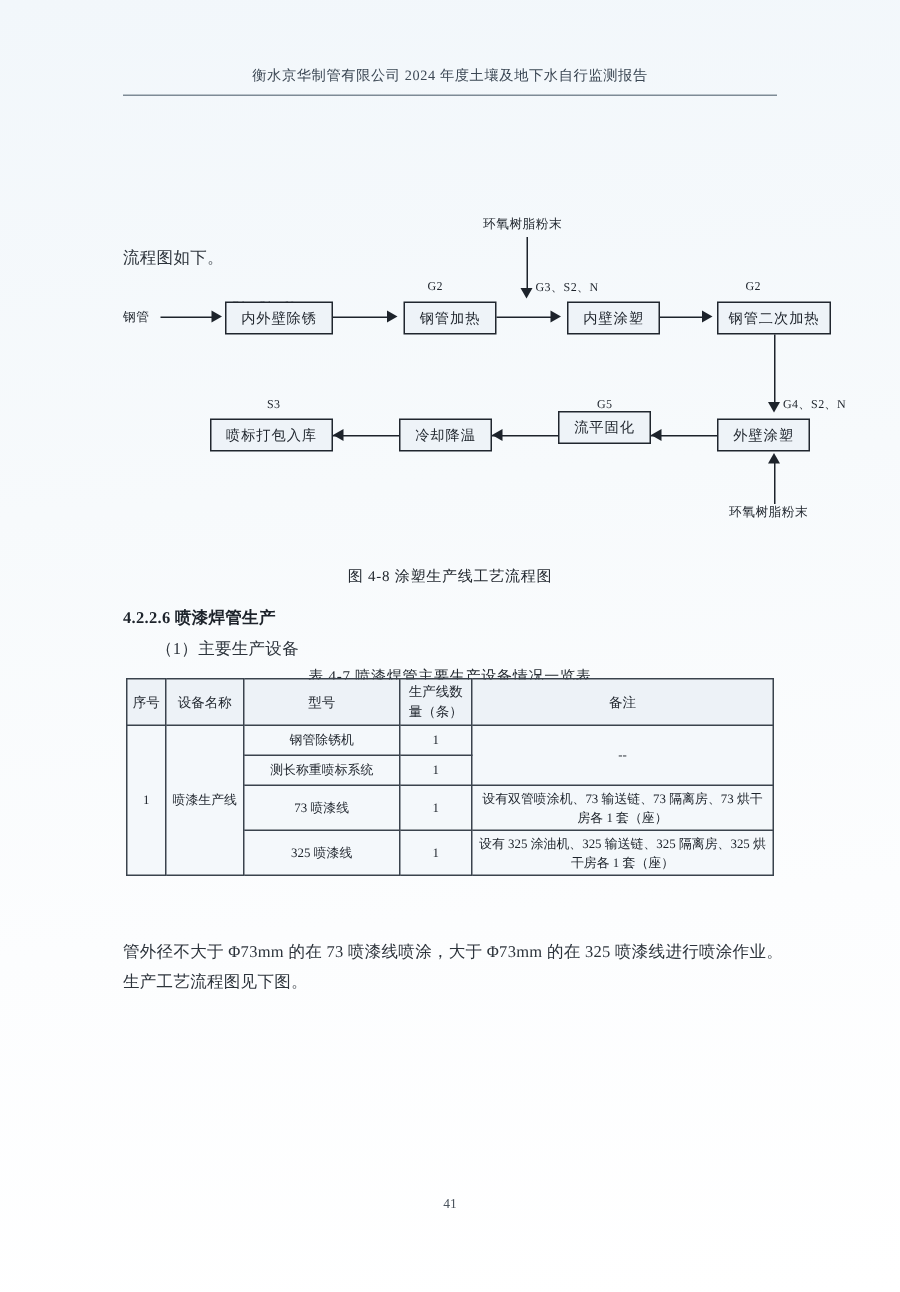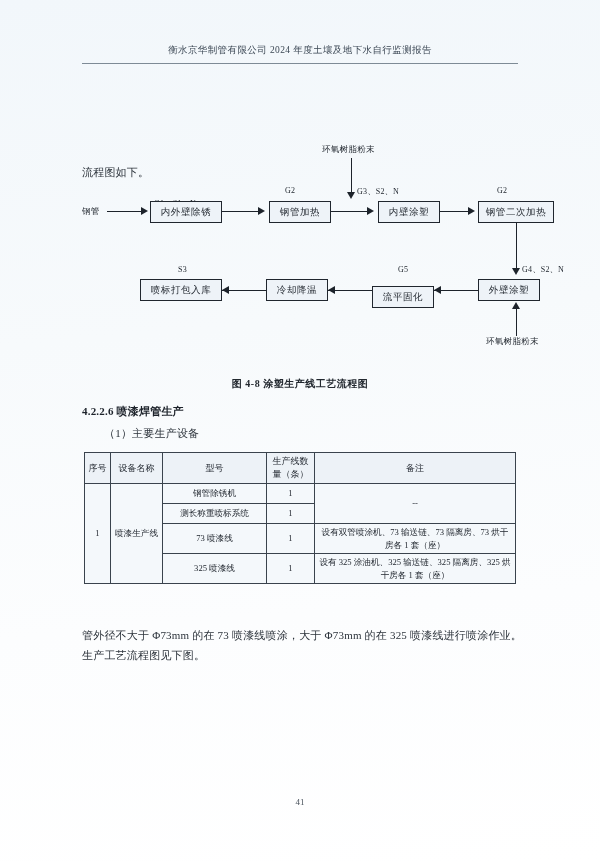--- a/index.html
+++ b/index.html
@@ -112,21 +112,21 @@
     border-right: 4px solid transparent;
     border-bottom: 7px solid #1d232b;
   }
 
   
   .fig-caption, .tbl-caption {
     position: absolute;
     left: 0; right: 0;
     text-align: center;
     font-size: 10px;
-    font-weight: bold;
+    font-weight: normal;
     color: #22282f;
     letter-spacing: .5px;
   }
   .sec-head {
     position: absolute;
     left: 82px;
     font-size: 11px;
     font-weight: bold;
     color: #1d232b;
     letter-spacing: .2px;
@@ -218,41 +218,42 @@
     <div class="fbox" style="left:396px; top:139px; width:62px;">外壁涂塑</div>
 
     <div class="vline" style="left:434px; top:168px; height:28px;"></div>
     <div class="arrow-u" style="left:430px; top:162px;"></div>
     <div class="ftext" style="left:404px; top:196px;">环氧树脂粉末</div>
 
     <div class="hline" style="left:352px; top:150px; width:44px;"></div>
     <div class="arrow-l" style="left:352px; top:146px;"></div>
 
     <div class="flabel" style="left:316px; top:125px;">G5</div>
-    <div class="fbox" style="left:290px; top:146px; width:62px;font-family:Liberation Serif, serif;">流平固化</div>
+    <div class="fbox" style="left:290px; top:134px; width:62px;font-family:Liberation Serif, serif;">流平固化</div>
 
     <div class="hline" style="left:246px; top:150px; width:44px;"></div>
     <div class="arrow-l" style="left:246px; top:146px;"></div>
 
     <div class="fbox" style="left:184px; top:139px; width:62px;">冷却降温</div>
 
     <div class="hline" style="left:140px; top:150px; width:44px;"></div>
     <div class="arrow-l" style="left:140px; top:146px;"></div>
 
     <div class="flabel" style="left:96px; top:125px;">S3</div>
     <div class="fbox" style="left:58px; top:139px; width:82px;">喷标打包入库</div>
 
   </div>
 
   <div class="fig-caption" style="top:377px;">图 4-8   涂塑生产线工艺流程图</div>
 
   <div class="sec-head" style="top:404px;">4.2.2.6 喷漆焊管生产</div>
 
   <div class="body-text" style="left:104px; top:425px;">（1）主要生产设备</div>
 
+  <div class="tbl-caption" style="top:444px;">表 4-7   喷漆焊管主要生产设备情况一览表</div>
 
   <table id="equip-table">
     <thead>
       <tr>
         <td class="c-seq">序号</td>
         <td class="c-name">设备名称</td>
         <td class="c-model">型号</td>
         <td class="c-qty">生产线数量（条）</td>
         <td>备注</td>
       </tr>

